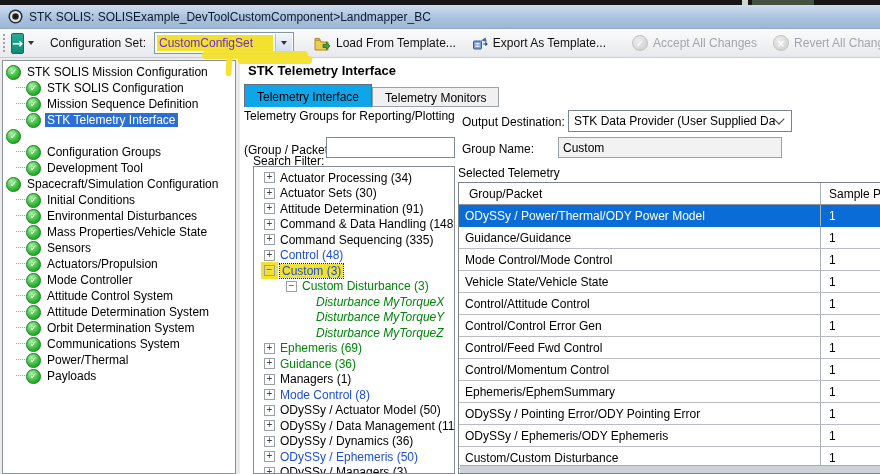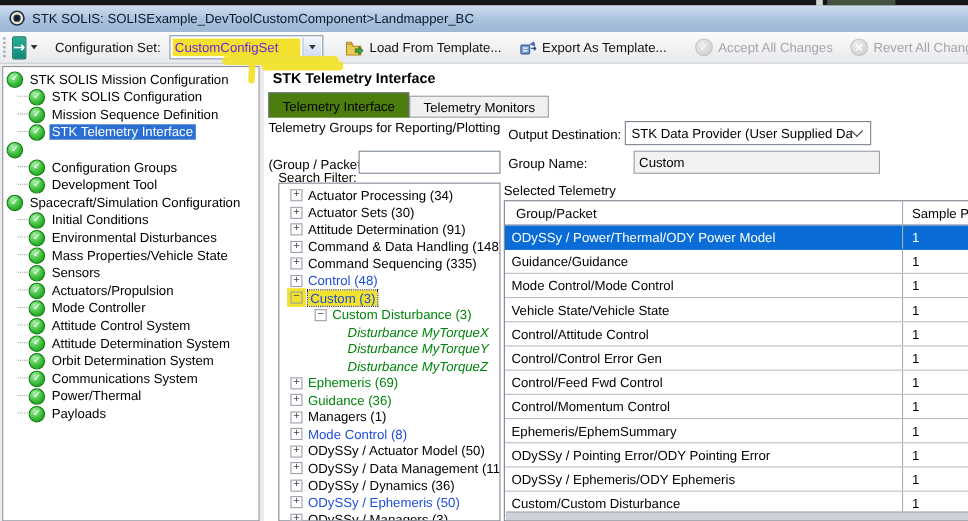--- a/index.html
+++ b/index.html
@@ -59,21 +59,21 @@
     display:inline-flex;align-items:center;justify-content:center;font-family:"DejaVu Sans",sans-serif;}
   .nav-label{font-size:12px;color:#000;margin-left:4px;padding:0 2px;}
   .nav-label.sel{background:#2b6fd4;color:#fff;}
 
   
   .main-panel{position:absolute;left:240px;top:58px;width:640px;height:416px;background:#fff;}
   .page-title{position:absolute;left:8px;top:5px;font-size:13px;font-weight:bold;color:#000;}
   .tabs{position:absolute;left:4px;top:26px;height:23px;display:flex;align-items:flex-end;}
   .tab{font-size:12px;padding:3px 12px 4px;border:1px solid #9aa0a8;background:#f0f0f0;color:#000;
     height:20px;box-sizing:border-box;white-space:nowrap;}
-  .tab.active{border-color:#666d76;border-bottom:none;background:#4d7c0f;height:23px;padding-top:5px;position:relative;z-index:2;}
+  .tab.active{border-color:#666d76;border-bottom:none;background:#0ea5e9;height:23px;padding-top:5px;position:relative;z-index:2;}
   .lbl{position:absolute;font-size:12px;color:#000;white-space:nowrap;text-align:right;}
   .l1{left:4px;top:51px;}
   .l2{left:4px;top:65px;margin-top:20px;}
   .slbl{left:13px;top:84px;margin-top:12px;}
   .search-input{position:absolute;left:86px;top:79px;width:129px;height:21px;border:1px solid #7f8a98;
     box-sizing:border-box;font:12px "Liberation Sans",sans-serif;padding:0 3px;background:#fff;}
   .group-box{position:absolute;left:13px;top:108px;width:202px;height:308px;border:1px solid #848b94;
     box-sizing:border-box;background:#fff;padding-top:3px;overflow:hidden;}
   .gt-row{height:15.5px;display:flex;align-items:center;white-space:nowrap;box-sizing:border-box;}
   .exp{flex:0 0 11px;width:11px;height:11px;border:1px solid #99a0a9;background:#fff;color:#444;
@@ -86,21 +86,21 @@
   .gt-row.hl .exp{background:#f2e22e;box-shadow:0 0 0 3px #f2e22e;}
   .gt-row.hl .gt-label{background:#f2e22e;outline:1px dotted #222;padding:0 2px;}
 
   .odl{left:222px;top:57px;}
   .flat-combo{position:absolute;left:328px;top:52px;width:224px;height:22px;border:1px solid #7b828c;
     background:#fff;box-sizing:border-box;display:flex;align-items:center;}
   .fc-text{font-size:12px;padding-left:5px;flex:1;white-space:nowrap;overflow:hidden;}
   .fc-chev{width:7px;height:7px;border-left:1px solid #444;border-bottom:1px solid #444;
     transform:rotate(-45deg);margin-right:8px;margin-top:-4px;flex:0 0 auto;}
   .gnl{left:222px;top:84px;}
-  .gn-input{position:absolute;left:336px;top:79px;width:224px;height:21px;border:1px solid #9aa0a8;
+  .gn-input{position:absolute;left:318px;top:79px;width:224px;height:21px;border:1px solid #9aa0a8;
     background:#f2f2f2;box-sizing:border-box;font:12px "Liberation Sans",sans-serif;padding:0 4px;color:#000;}
   .stl{left:218px;top:108px;}
 
   
   .sel-table{position:absolute;left:218px;top:124px;width:460px;height:292px;border:1px solid #7b828c;
     background:#fff;box-sizing:border-box;overflow:hidden;}
   .t-head{height:22px;display:flex;border-bottom:1px solid #8f959d;box-sizing:border-box;}
   .t-head .t-c1{padding-left:10px;}
   .t-c1{width:361px;flex:0 0 361px;padding-left:6px;font-size:12px;display:flex;align-items:center;
     box-sizing:border-box;white-space:nowrap;overflow:hidden;}

